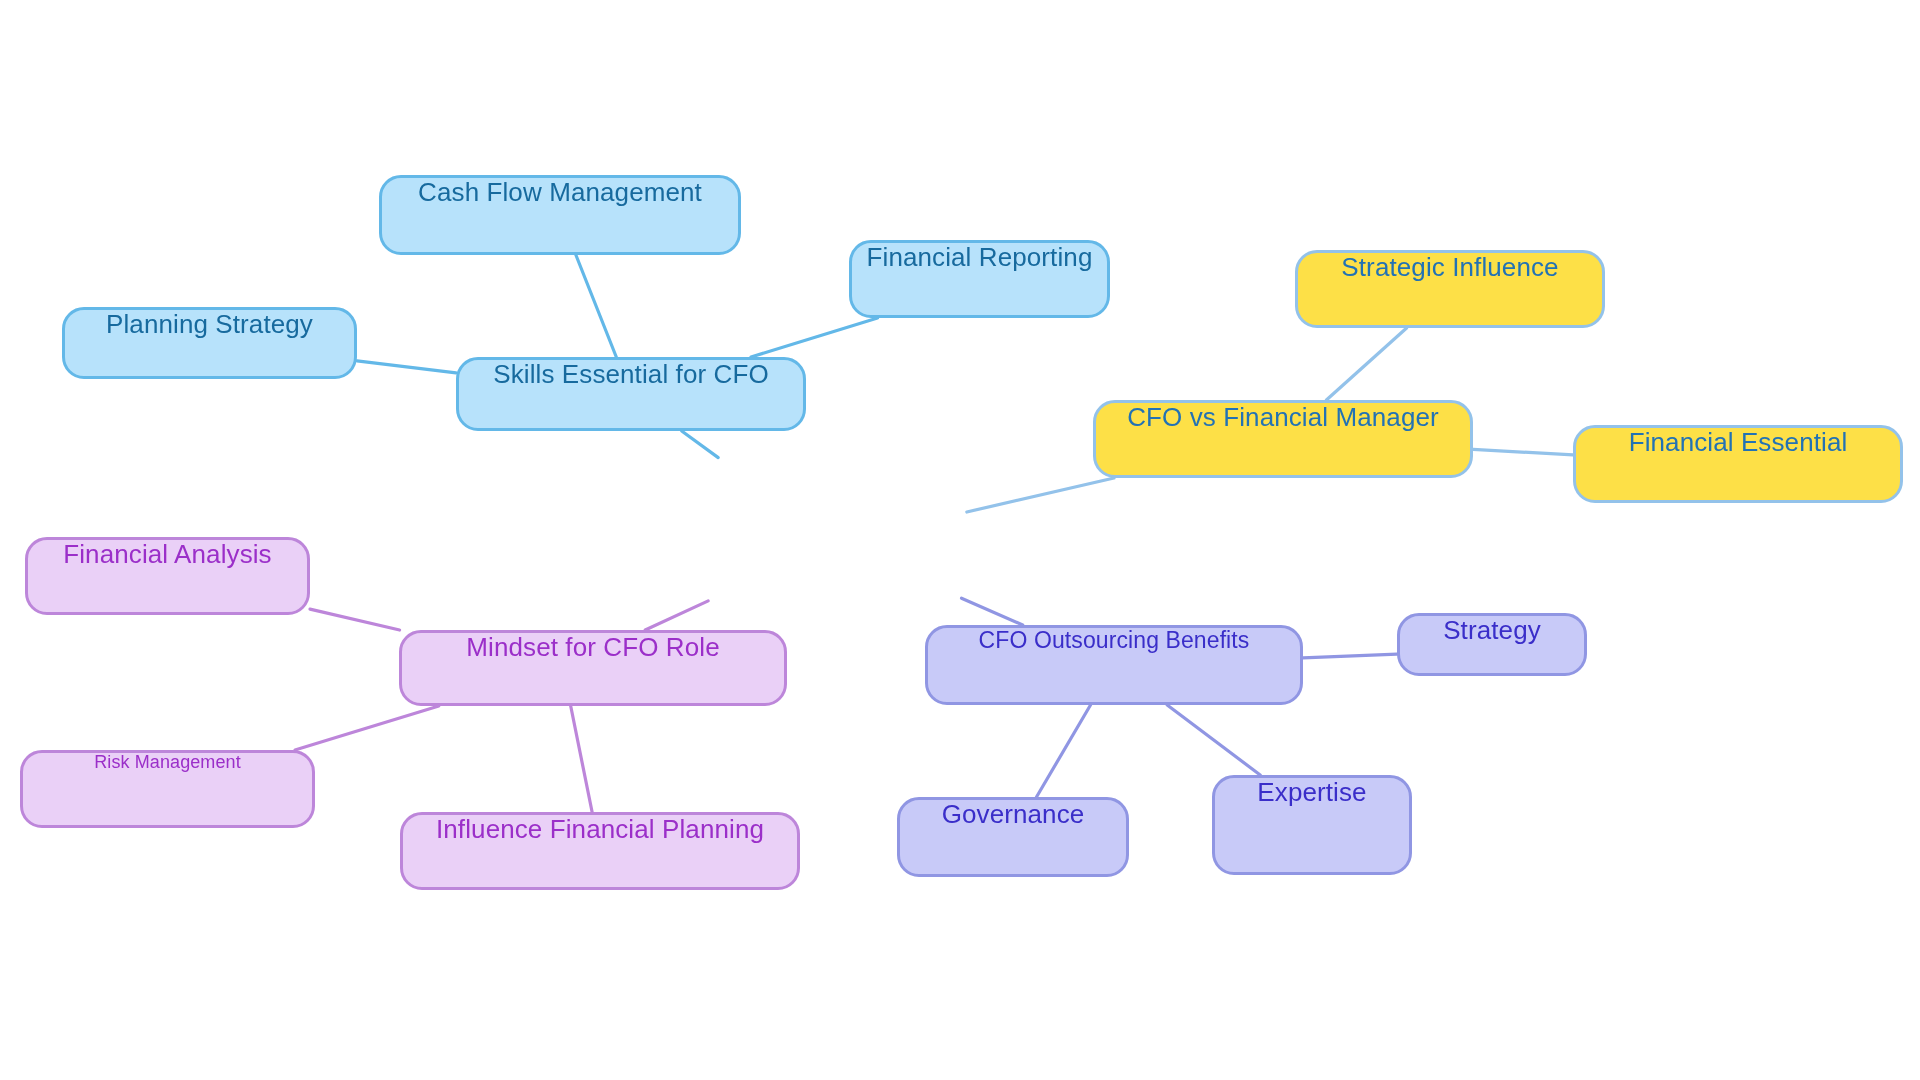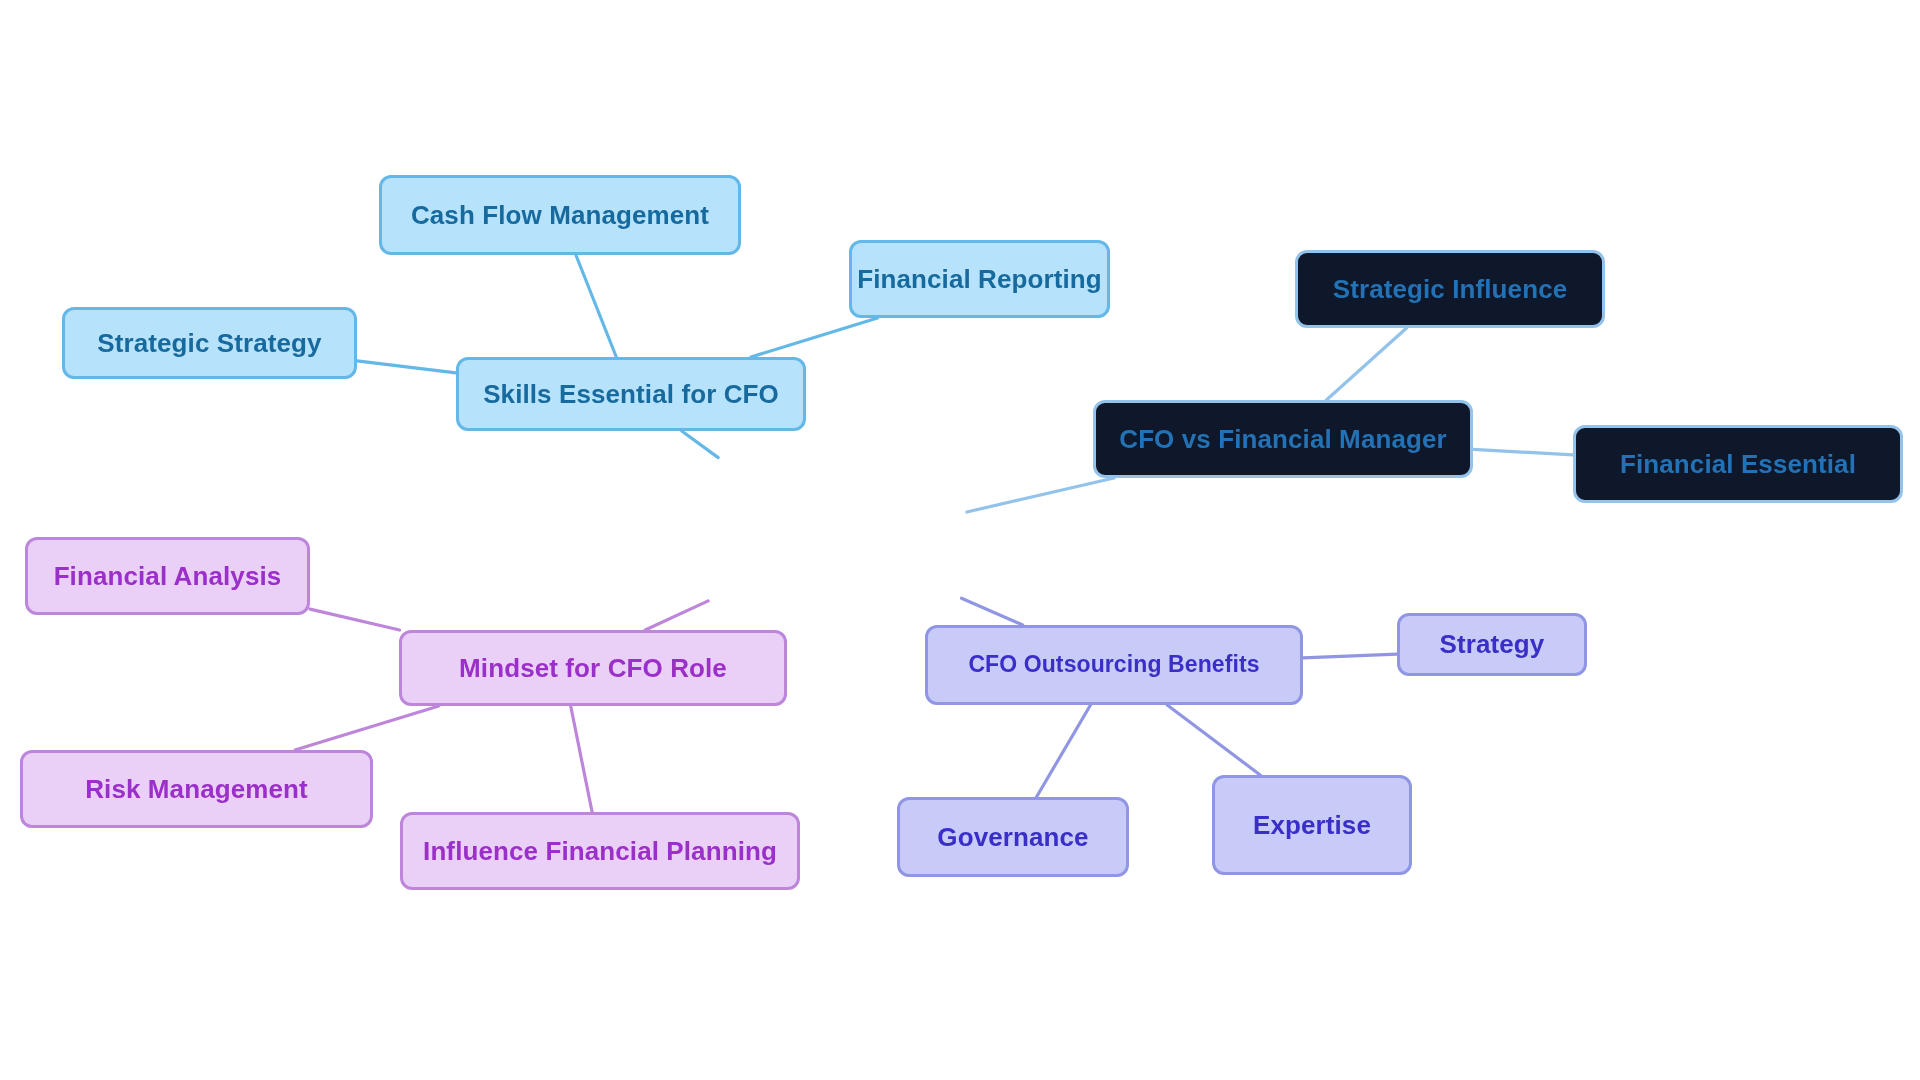--- a/index.html
+++ b/index.html
@@ -19,49 +19,47 @@
     position: absolute;
     left: 0;
     top: 0;
     width: 1920px;
     height: 1080px;
   }
   .node {
     position: absolute;
     box-sizing: border-box;
     display: flex;
-    align-items: center;
     justify-content: center;
     text-align: center;
-    border-radius: 12px;
+    border-radius: 22px;
     border-style: solid;
     border-width: 3px;
     white-space: nowrap;
     line-height: 1.1;
     letter-spacing: 0.1px;
     z-index: 2;
-    font-weight: bold;
   }
   
   .hub {
     position: absolute;
     box-sizing: border-box;
     display: flex;
     align-items: center;
     justify-content: center;
     text-align: center;
     border-radius: 50%;
     background: #414459;
     color: #ffffff;
     white-space: nowrap;
     z-index: 1;
   }
   
   .c-blue   { background: #b7e2fb; border-color: #63b8e8; color: #176a9e; }
-  .c-lblue  { background: #0f172a; border-color: #93c2ea; color: #2272b5; }
+  .c-lblue  { background: #fde047; border-color: #93c2ea; color: #2272b5; }
   .c-purple { background: #ead0f7; border-color: #bd86da; color: #9b2fc9; }
   .c-peri   { background: #c8caf8; border-color: #9096e3; color: #3a2ec9; }
 </style>
 </head>
 <body>
 
 <div id="canvas">
 
   <svg id="edges" viewBox="0 0 1920 1080" xmlns="http://www.w3.org/2000/svg">
       <line x1="718.2" y1="457.6" x2="681.7" y2="431.0" stroke="#63b8e8" stroke-width="3.2" stroke-linecap="round"></line>
@@ -80,21 +78,21 @@
       <line x1="1090.5" y1="705.0" x2="1036.5" y2="797.0" stroke="#9096e3" stroke-width="3.2" stroke-linecap="round"></line>
       <line x1="1167.2" y1="705.0" x2="1260.2" y2="775.0" stroke="#9096e3" stroke-width="3.2" stroke-linecap="round"></line>
     </svg>
 
 
   <div id="node-layer">
       <div class="node c-blue" id="node-skills" style="left: 456px; top: 357px; width: 350px; height: 74px; font-size: 26px;">
         <span>Skills Essential for CFO</span>
       </div>
       <div class="node c-blue" id="node-financial-strategy" style="left: 62px; top: 307px; width: 295px; height: 72px; font-size: 26px;">
-        <span>Strategic Strategy</span>
+        <span>Planning Strategy</span>
       </div>
       <div class="node c-blue" id="node-cash-flow-management" style="left: 379px; top: 175px; width: 362px; height: 80px; font-size: 26px;">
         <span>Cash Flow Management</span>
       </div>
       <div class="node c-blue" id="node-financial-reporting" style="left: 849px; top: 240px; width: 261px; height: 78px; font-size: 26px;">
         <span>Financial Reporting</span>
       </div>
       <div class="node c-lblue" id="node-cfo-vs-financial-manager" style="left: 1093px; top: 400px; width: 380px; height: 78px; font-size: 26px;">
         <span>CFO vs Financial Manager</span>
       </div>
@@ -103,21 +101,21 @@
       </div>
       <div class="node c-lblue" id="node-financial-compliance" style="left: 1573px; top: 425px; width: 330px; height: 78px; font-size: 26px;">
         <span>Financial Essential</span>
       </div>
       <div class="node c-purple" id="node-mindset" style="left: 399px; top: 630px; width: 388px; height: 76px; font-size: 26px;">
         <span>Mindset for CFO Role</span>
       </div>
       <div class="node c-purple" id="node-financial-analysis" style="left: 25px; top: 537px; width: 285px; height: 78px; font-size: 26px;">
         <span>Financial Analysis</span>
       </div>
-      <div class="node c-purple" id="node-risk-management" style="left: 20px; top: 750px; width: 353px; height: 78px; font-size: 26px;">
+      <div class="node c-purple" id="node-risk-management" style="left: 20px; top: 750px; width: 295px; height: 78px; font-size: 18px;">
         <span>Risk Management</span>
       </div>
       <div class="node c-purple" id="node-strategic-financial-planning" style="left: 400px; top: 812px; width: 400px; height: 78px; font-size: 26px;">
         <span>Influence Financial Planning</span>
       </div>
       <div class="node c-peri" id="node-benefits" style="left: 925px; top: 625px; width: 378px; height: 80px; font-size: 23px;">
         <span>CFO Outsourcing Benefits</span>
       </div>
       <div class="node c-peri" id="node-strategy" style="left: 1397px; top: 613px; width: 190px; height: 63px; font-size: 26px;">
         <span>Strategy</span>

